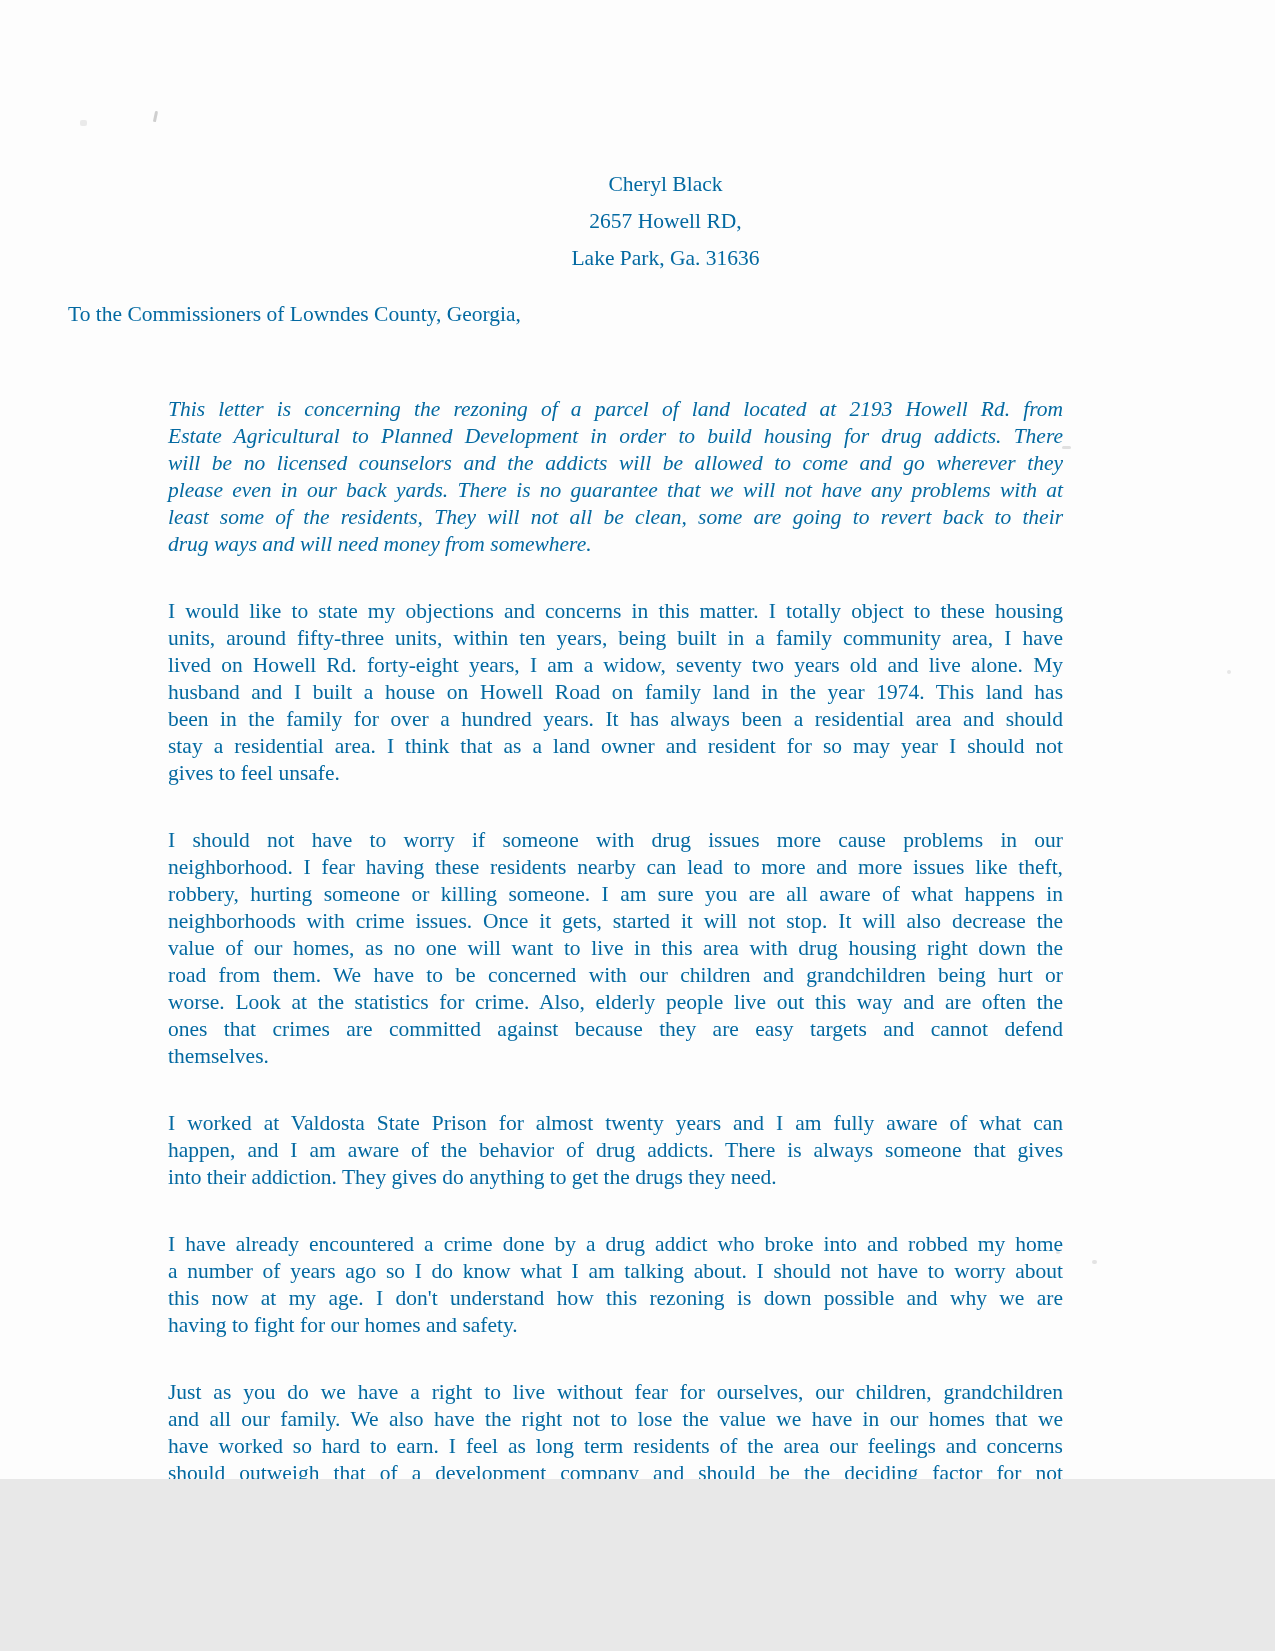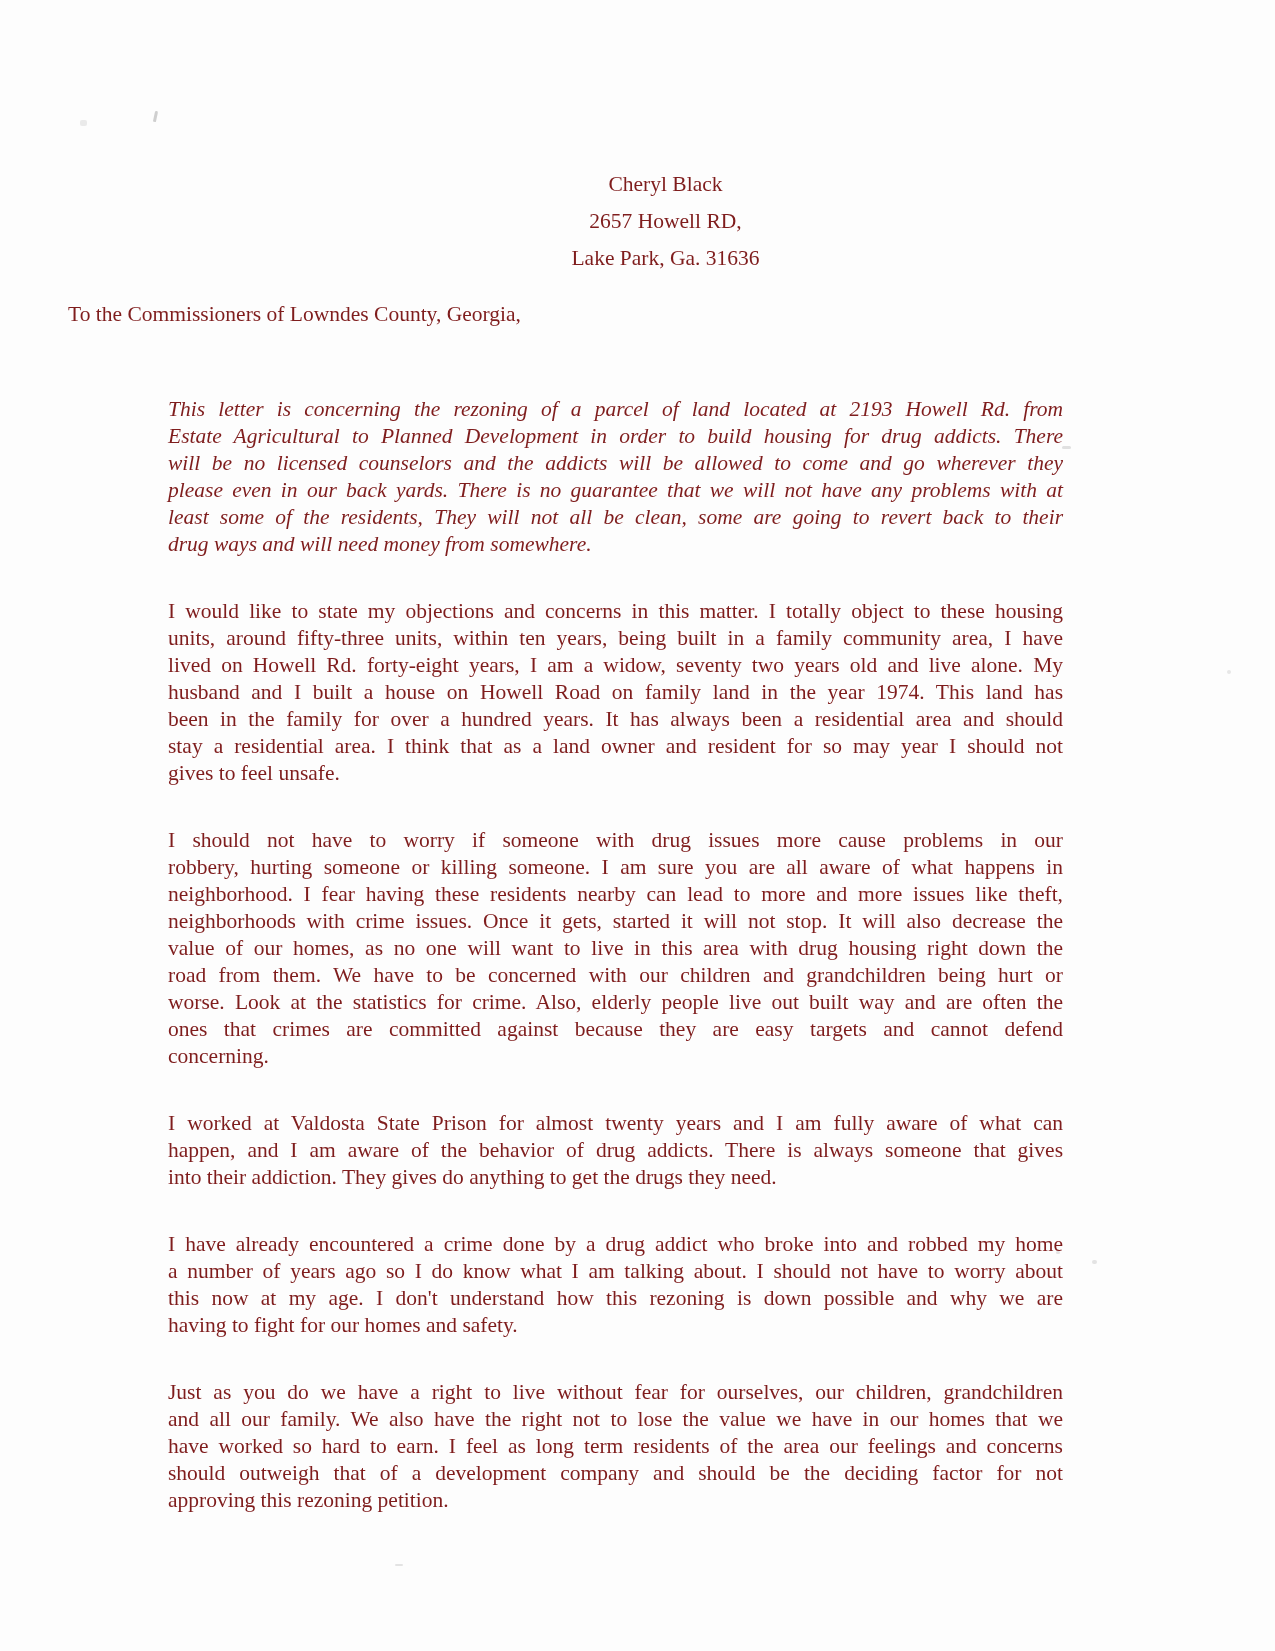--- a/index.html
+++ b/index.html
@@ -3,25 +3,25 @@
 <meta charset="utf-8">
 <style>
   html, body {
     margin: 0;
     padding: 0;
     background: #e8e8e8;
   }
   .page {
     position: relative;
     width: 1275px;
-    height: 1651px;
+    height: 1479px;
     background: #fdfdfd;
     overflow: hidden;
     font-family: "Liberation Serif", "DejaVu Serif", serif;
-    color: #7f1d1d;
+    color: #0369a1;
   }
   .letterhead {
     padding-top: 166px;
     padding-left: 218px; 
     width: 895px;
     text-align: center;
     font-size: 21.5px;
     line-height: 37px;
   }
   .salutation {
@@ -103,28 +103,28 @@
         <div class="line">I would like to state my objections and concerns in this matter. I totally object to these housing</div>
         <div class="line">units, around fifty-three units, within ten years, being built in a family community area, I have</div>
         <div class="line">lived on Howell Rd. forty-eight years, I am a widow, seventy two years old and live alone. My</div>
         <div class="line">husband and I built a house on Howell Road on family land in the year 1974. This land has</div>
         <div class="line">been in the family for over a hundred years. It has always been a residential area and should</div>
         <div class="line">stay a residential area. I think that as a land owner and resident for so may year I should not</div>
         <div class="line last">gives to feel unsafe.</div>
       </div>
       <div class="paragraph">
         <div class="line">I should not have to worry if someone with drug issues more cause problems in our</div>
+        <div class="line">neighborhood. I fear having these residents nearby can lead to more and more issues like theft,</div>
         <div class="line">robbery, hurting someone or killing someone. I am sure you are all aware of what happens in</div>
-        <div class="line">neighborhood. I fear having these residents nearby can lead to more and more issues like theft,</div>
         <div class="line">neighborhoods with crime issues. Once it gets, started it will not stop. It will also decrease the</div>
         <div class="line">value of our homes, as no one will want to live in this area with drug housing right down the</div>
         <div class="line">road from them. We have to be concerned with our children and grandchildren being hurt or</div>
-        <div class="line">worse. Look at the statistics for crime. Also, elderly people live out built way and are often the</div>
+        <div class="line">worse. Look at the statistics for crime. Also, elderly people live out this way and are often the</div>
         <div class="line">ones that crimes are committed against because they are easy targets and cannot defend</div>
-        <div class="line last">concerning.</div>
+        <div class="line last">themselves.</div>
       </div>
       <div class="paragraph">
         <div class="line">I worked at Valdosta State Prison for almost twenty years and I am fully aware of what can</div>
         <div class="line">happen, and I am aware of the behavior of drug addicts. There is always someone that gives</div>
         <div class="line last">into their addiction. They gives do anything to get the drugs they need.</div>
       </div>
       <div class="paragraph">
         <div class="line">I have already encountered a crime done by a drug addict who broke into and robbed my home</div>
         <div class="line">a number of years ago so I do know what I am talking about. I should not have to worry about</div>
         <div class="line">this now at my age. I don't understand how this rezoning is down possible and why we are</div>

